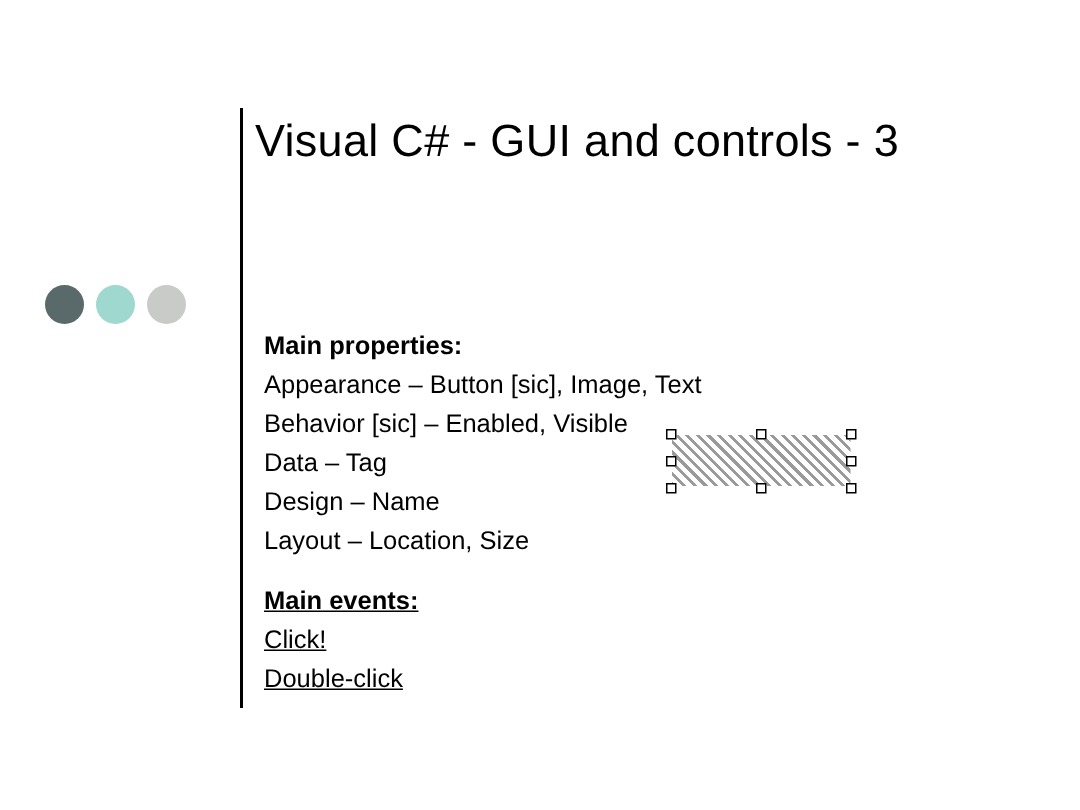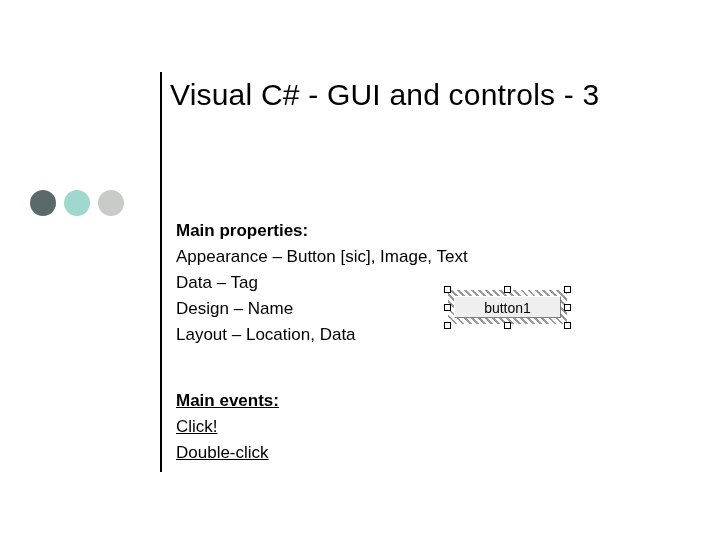--- a/index.html
+++ b/index.html
@@ -126,34 +126,34 @@
   </div>
 
   <div class="rule"></div>
 
   <div class="title">Visual C# - GUI and controls - 3</div>
 
 
   <div class="block props">
     <div class="hdr">Main properties:</div>
     <div>Appearance – Button [sic], Image, Text</div>
+    <div>Behavior [sic] – Enabled, Visible</div>
     <div>Data – Tag</div>
     <div>Design – Name</div>
-    <div>Layout – Location, Data</div>
+    <div>Layout – Location, Size</div>
   </div>
 
   <div class="block events">
     <div class="hdr">Main events:</div>
     <div>Click!</div>
     <div>Double-click</div>
   </div>
 
   <div class="btn-wrap">
     <div class="hatch"></div>
-    <div class="btn-face">button1</div>
     <div class="handle h-tl"></div>
     <div class="handle h-tm"></div>
     <div class="handle h-tr"></div>
     <div class="handle h-ml"></div>
     <div class="handle h-mr"></div>
     <div class="handle h-bl"></div>
     <div class="handle h-bm"></div>
     <div class="handle h-br"></div>
   </div>
 

